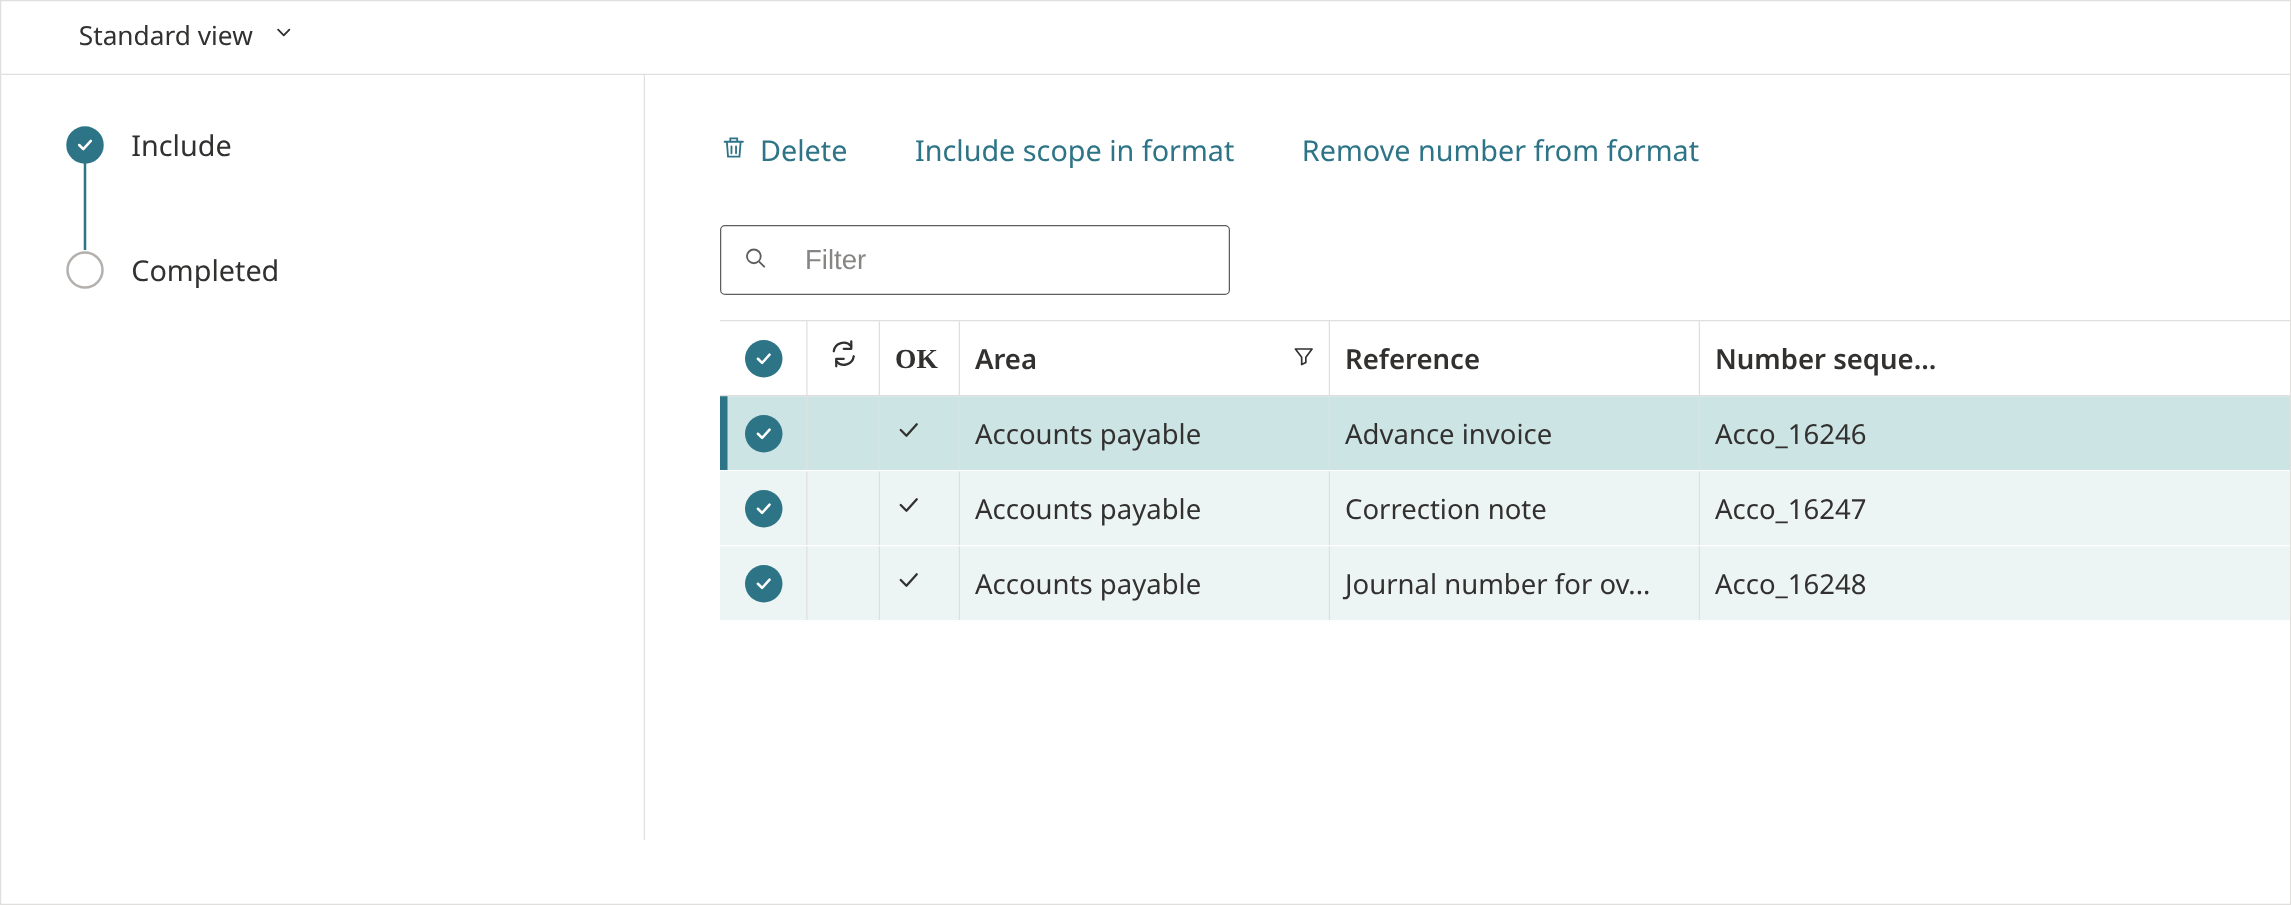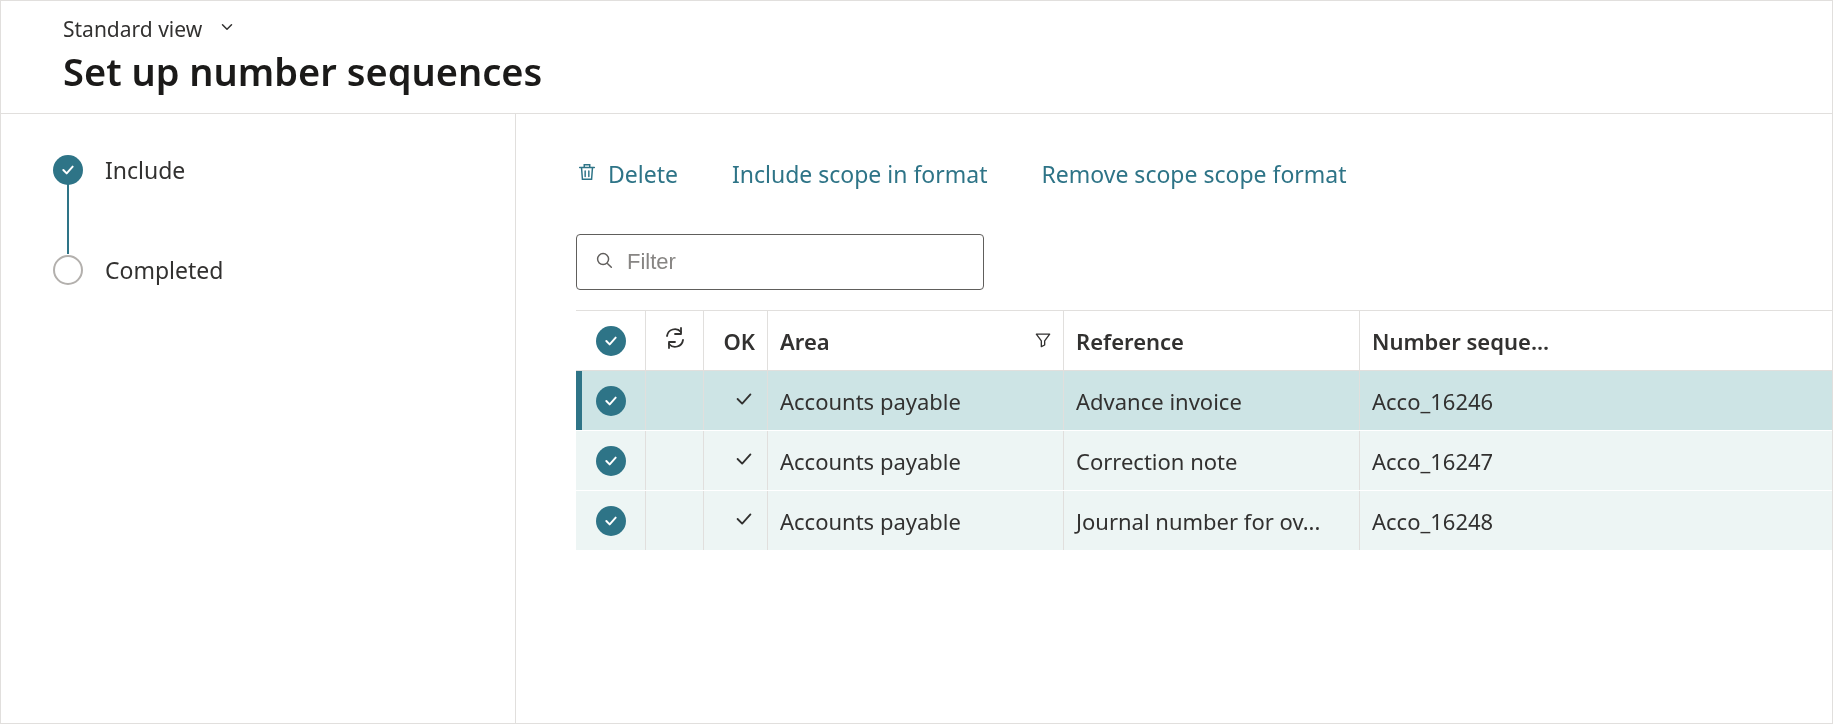--- a/index.html
+++ b/index.html
@@ -30,35 +30,35 @@
   .step-connector { position:absolute; left:14px; top:30px; width:2px; height:70px; background:#8a8886; z-index:0; }
   .step.done .step-connector { background:#2e7487; }
 
   
   .toolbar { display:flex; gap:54px; align-items:center; margin-bottom:44px; }
   .tb-btn { display:inline-flex; align-items:center; gap:10px; color:#2e7487; font-size:23px; cursor:pointer; }
   .tb-btn svg { width:22px; height:22px; stroke:#2e7487; }
 
   
   .filter-wrap { margin-bottom:20px; }
-  .filter-box { width:408px; height:56px; border:1px solid #605e5c; border-radius:4px; display:flex; align-items:center; padding:0 16px; gap:10px; }
+  .filter-box { width:408px; height:56px; border:1px solid #605e5c; border-radius:4px; display:flex; align-items:center; padding:0 16px; gap:27px; }
   .filter-box input { border:0; outline:0; flex:1; font-size:22px; color:#323130; background:transparent; }
   .filter-box input::placeholder { color:#878583; }
 
   
   .grid { border-top:1px solid #e1dfdd; }
   .grid-row { display:flex; align-items:stretch; height:60px; }
   .grid-head { font-weight:600; border-bottom:1px solid #e1dfdd; }
   .grid-row:not(.grid-head) { background:#edf5f4; border-bottom:1px solid #fff; }
   .grid-row.sel { background:#cde4e5; position:relative; }
   .grid-row.sel::before { content:""; position:absolute; left:0; top:0; bottom:0; width:6px; background:#2e7487; }
   .cell { border-right:1px solid #e1dfdd; display:flex; align-items:center; padding:0 12px; font-size:22px; white-space:nowrap; overflow:hidden; text-overflow:ellipsis; }
   .cell.c-sel   { width:70px; justify-content:center; }
   .cell.c-ref   { width:58px; justify-content:center; }
-  .cell.c-ok    { width:64px; justify-content:flex-end; }
+  .cell.c-ok    { width:64px; justify-content:flex-start;font-family:Liberation Serif, serif; }
   .cell.c-area  { width:296px; position:relative; }
   .cell.c-reference { width:296px; }
   .cell.c-seq   { width:200px; }
   .cell.last    { border-right:0; }
   .rowcheck { width:30px; height:30px; border-radius:50%; background:#2e7487; display:flex; align-items:center; justify-content:center; }
   .rowcheck svg { width:16px; height:16px; stroke:#fff; stroke-width:3; }
   .ok-tick svg { width:22px; height:22px; stroke:#323130; stroke-width:2; }
   .head-filter { position:absolute; right:10px; }
   svg { fill:none; }
 </style>
@@ -69,21 +69,20 @@
 
   <div class="header">
     <div class="view-switch">
       <span>Standard view</span>
       <span class="chev">
         <svg viewBox="0 0 24 24" width="18" height="18">
             <path d="M6 9l6 6 6-6" stroke="#323130" stroke-width="2" stroke-linecap="round" stroke-linejoin="round"></path>
           </svg>
       </span>
     </div>
-    <div class="page-title">Set up number sequences</div>
   </div>
 
   <div class="body">
 
     <div class="sidebar">
       <div class="steps" id="steps">
           <div class="step done">
             <span class="step-dot">
               <svg viewBox="0 0 24 24" width="16" height="16">
                 <path d="M5 12l5 5 9-10" stroke="#fff" stroke-width="3" fill="none" stroke-linecap="round" stroke-linejoin="round"></path>
@@ -107,21 +106,21 @@
             <svg viewBox="0 0 24 24">
                 <path d="M4 7h16M9 7V4h6v3M6 7l1 13h10l1-13M10 11v6M14 11v6" stroke-width="1.6" stroke-linecap="round"></path>
               </svg>
           </span>
           <span>Delete</span>
         </div>
         <div class="tb-btn">
           <span>Include scope in format</span>
         </div>
         <div class="tb-btn">
-          <span>Remove scope scope format</span>
+          <span>Remove number from format</span>
         </div>
       </div>
 
       <div class="filter-wrap">
         <div class="filter-box">
           <span>
             <svg viewBox="0 0 24 24" width="22" height="22">
                 <circle cx="11" cy="11" r="6" stroke="#605e5c" stroke-width="1.6"></circle>
                 <path d="M20 20l-4-4" stroke="#605e5c" stroke-width="1.6" stroke-linecap="round"></path>
               </svg>

